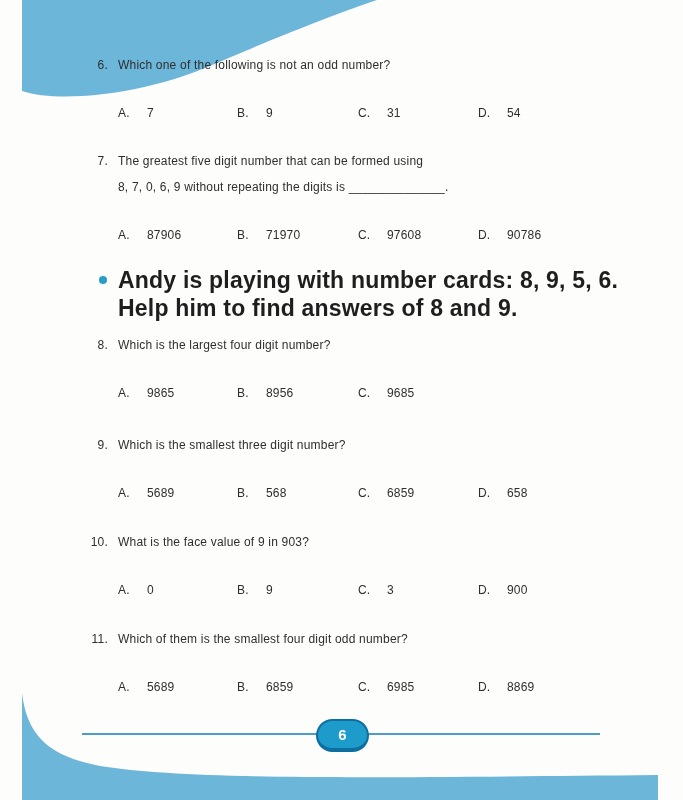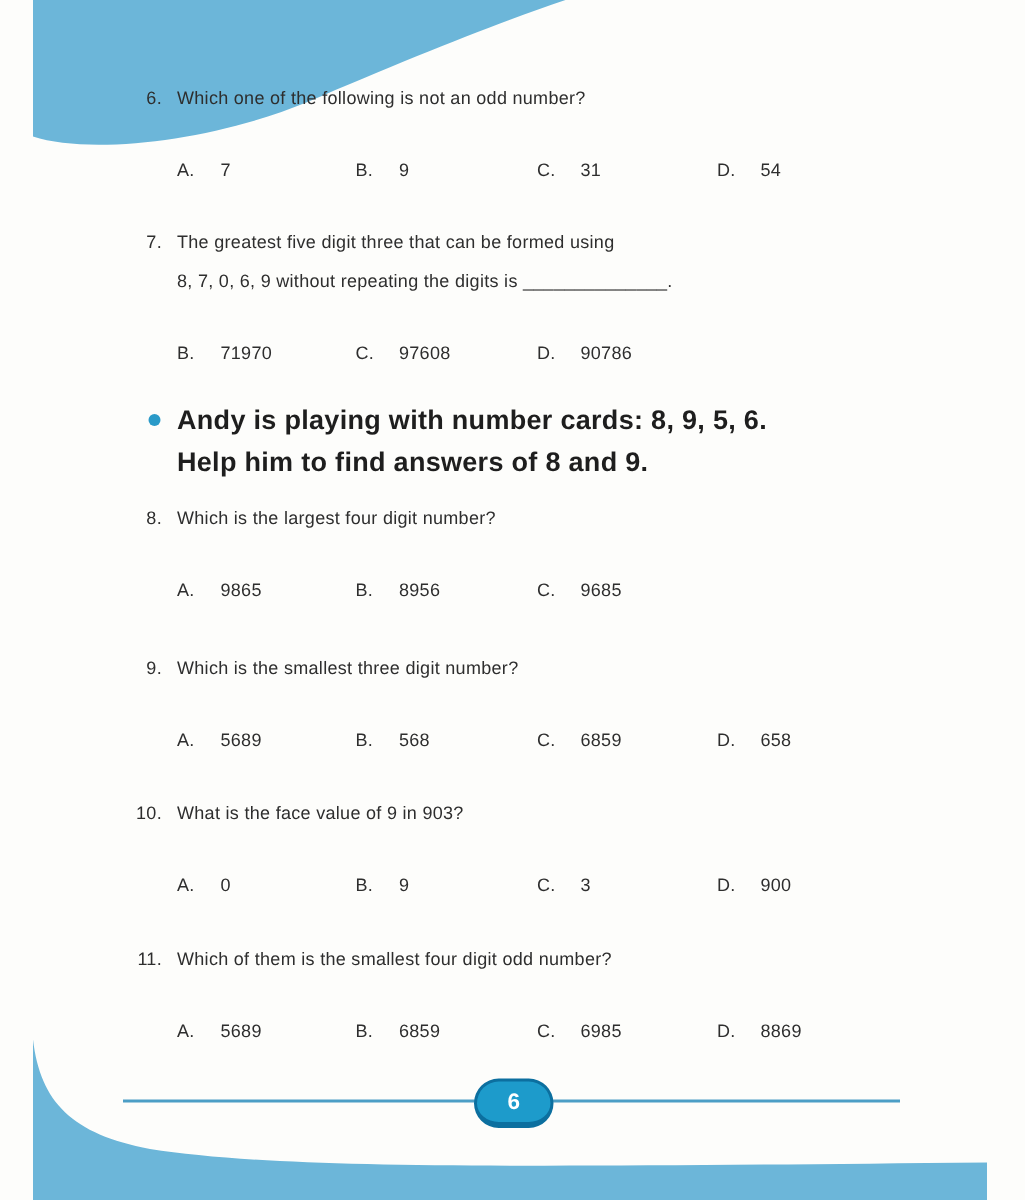--- a/index.html
+++ b/index.html
@@ -39,21 +39,21 @@
     line-height: 26px;
     white-space: nowrap;
   }
   .opt-label { display: inline-block; min-width: 29px; }
 
   .callout {
     position: absolute;
     left: 96px;
     top: 266px;
     width: 540px;
-    font-size: 18px;
+    font-size: 23px;
     font-weight: bold;
     color: #1e1e1e;
     letter-spacing: 0.2px;
   }
   .bullet {
     position: absolute;
     left: 3px; top: 10px;
     width: 8px; height: 8px;
     border-radius: 50%;
     background: #2A9AC8;
@@ -100,24 +100,25 @@
   <div class="options">
     <span class="opt"><span class="opt-label">A.</span><span class="opt-value">7</span></span>
     <span class="opt"><span class="opt-label">B.</span><span class="opt-value">9</span></span>
     <span class="opt"><span class="opt-label">C.</span><span class="opt-value">31</span></span>
     <span class="opt"><span class="opt-label">D.</span><span class="opt-value">54</span></span>
   </div>
 </section>
 
 <section class="question" style="top:148px">
   <div class="q-line">
-    <span class="q-num">7.</span><span class="q-text">The greatest five digit three that can be formed using</span>
+    <span class="q-num">7.</span><span class="q-text">The greatest five digit number that can be formed using</span>
   </div>
   <div class="q-line2">8, 7, 0, 6, 9 without repeating the digits is ______________.</div>
   <div class="options">
+    <span class="opt"><span class="opt-label">A.</span><span class="opt-value">87906</span></span>
     <span class="opt"><span class="opt-label">B.</span><span class="opt-value">71970</span></span>
     <span class="opt"><span class="opt-label">C.</span><span class="opt-value">97608</span></span>
     <span class="opt"><span class="opt-label">D.</span><span class="opt-value">90786</span></span>
   </div>
 </section>
 
 <aside class="callout">
   <span class="bullet"></span>
   <div class="callout-text">
     <div>Andy is playing with number cards: 8, 9, 5, 6.</div>

